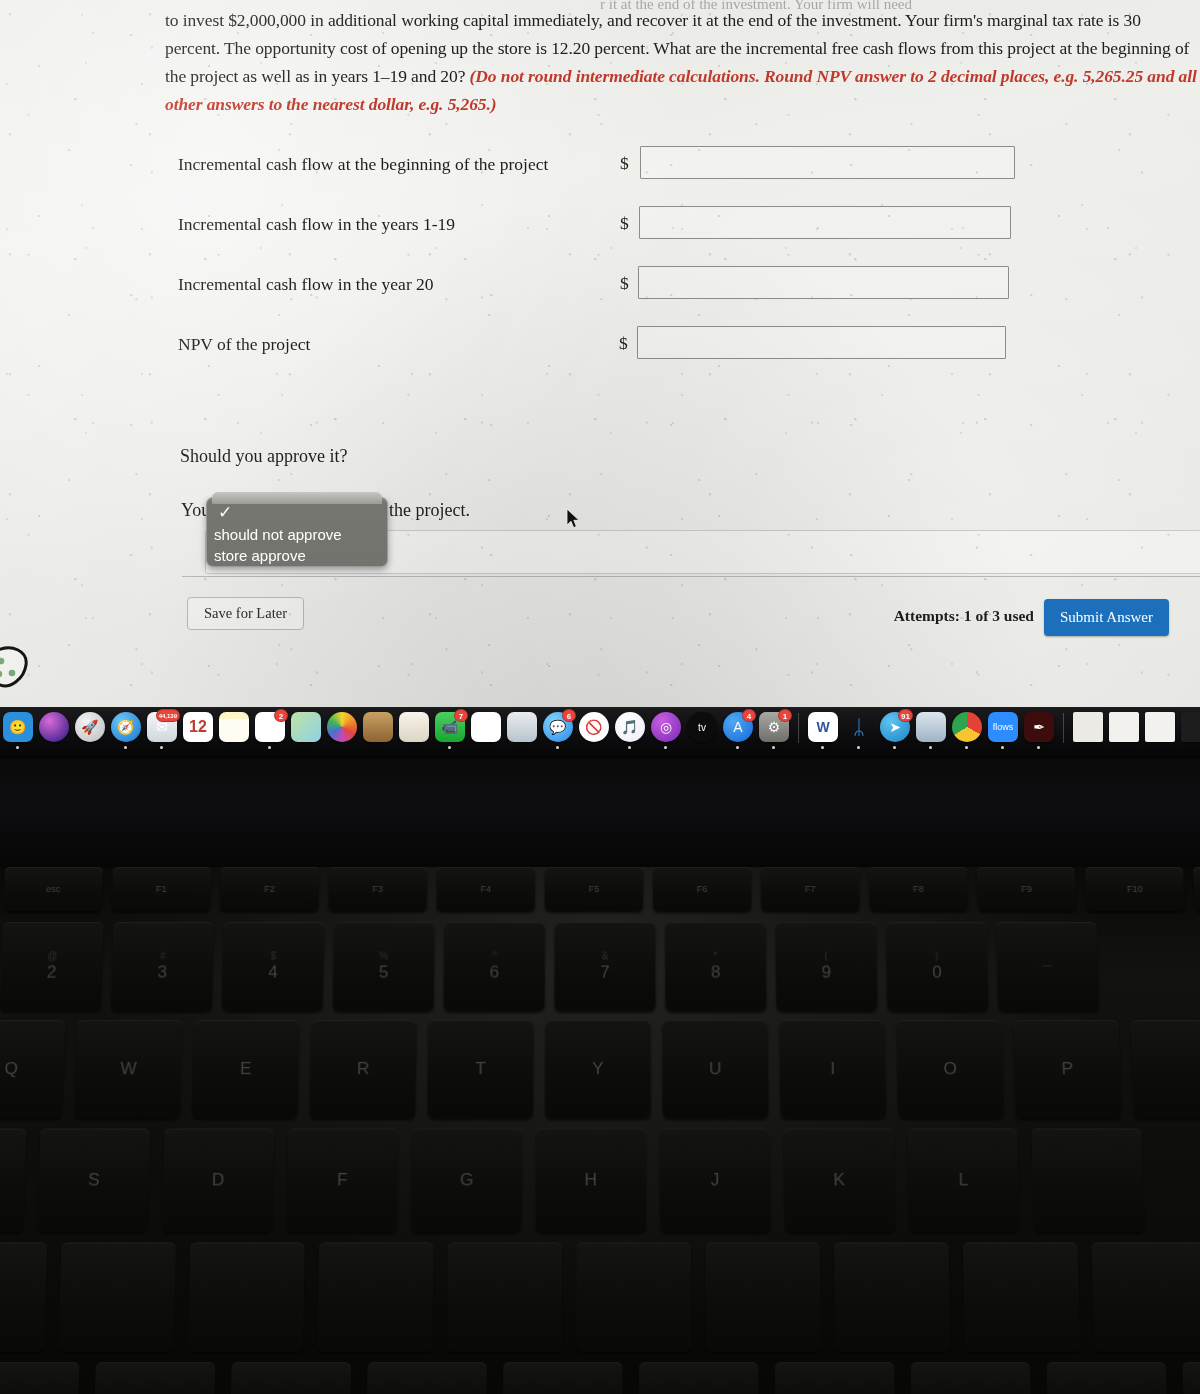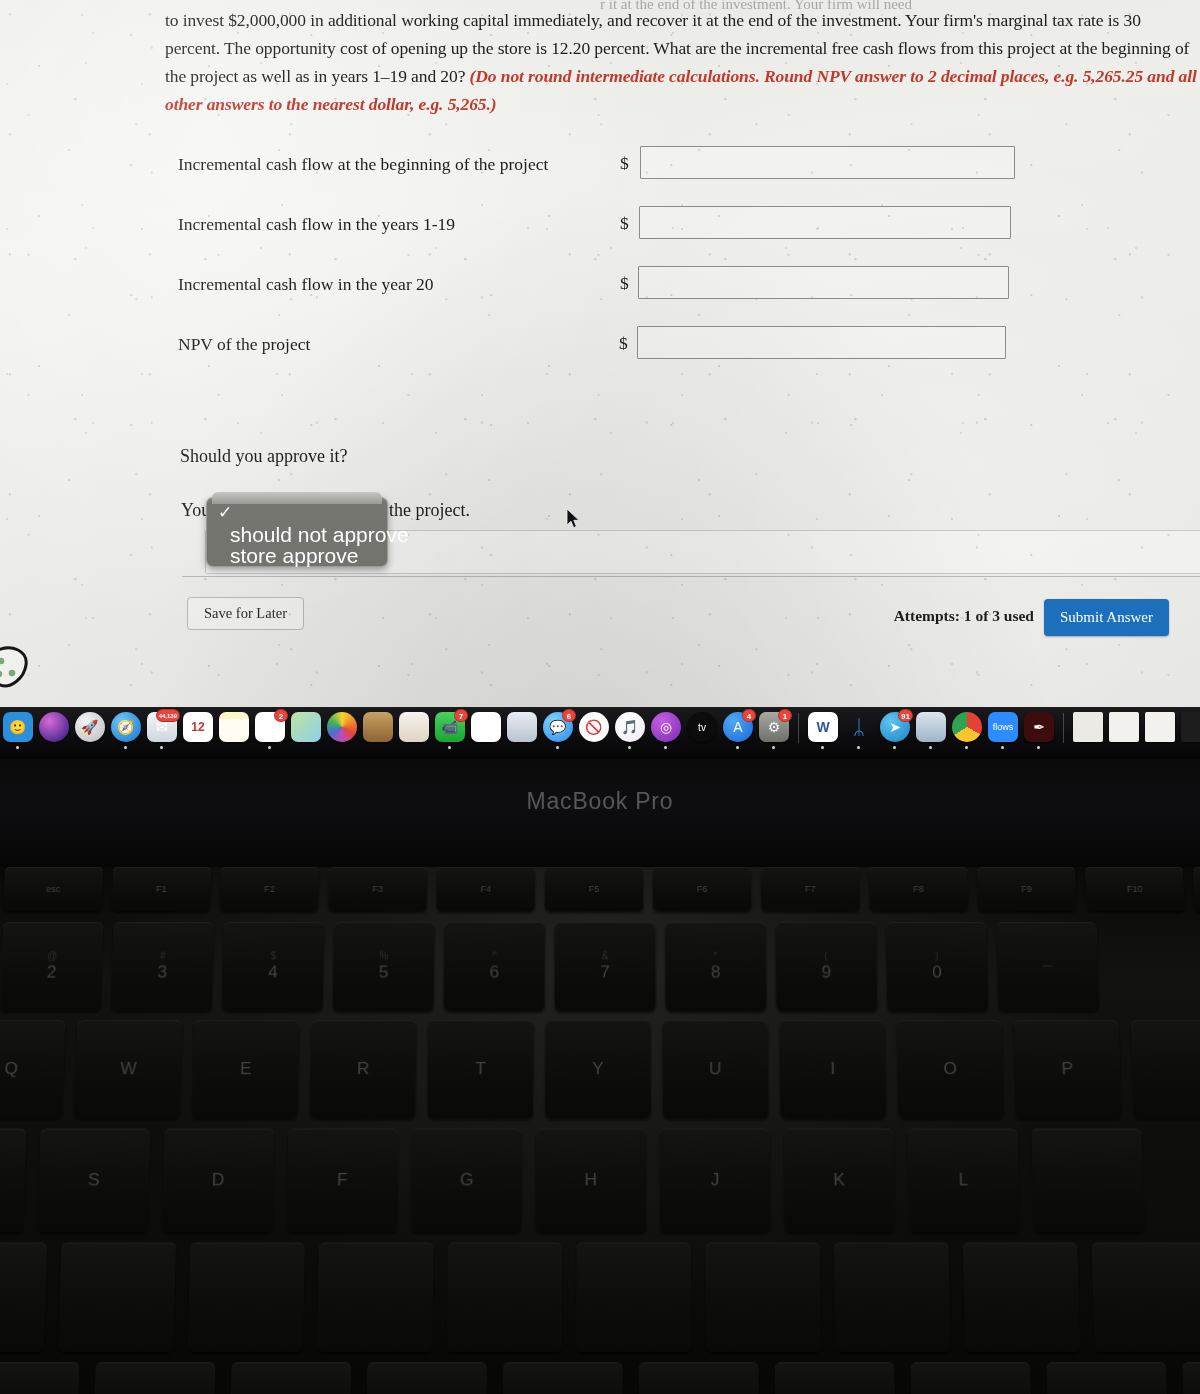--- a/index.html
+++ b/index.html
@@ -123,22 +123,22 @@
   .dropdown::before { 
     content:""; position:absolute; left:6px; top:-5px; right:6px; height:12px;
     background: linear-gradient(180deg,#c6c7c3,#9a9b96);
     border-radius:6px 6px 0 0; z-index:-1;
   }
   .dd-check {
     position:absolute; left:8px; top:6px; width:22px; height:20px;
     color:#fff; font-size:17px; line-height:20px; text-align:center;
   }
   .dd-item {
-    position:absolute; left:24px; height:21px; line-height:21px;
-    color:#fff; font-size:21px; white-space:nowrap;
+    position:absolute; left:8px; height:21px; line-height:21px;
+    color:#fff; font-size:15px; white-space:nowrap;
     font-family:"Liberation Sans", sans-serif;
   }
   .dd-item.i1 { top:27px; }
   .dd-item.i2 { top:48px; }
 
   
   .cursor { position:absolute; left:566px; top:508px; width:16px; height:22px; z-index:9; }
 
   
   .separator {
@@ -353,21 +353,21 @@
         <div class="dk">
           <div class="ico round" style="background: radial-gradient(circle at 35% 30%, rgb(111, 197, 245), rgb(21, 119, 210)); font-size: 14px;">🧭</div>
           <div class="dot"></div>
         </div>
         <div class="dk">
           <div class="ico" style="background: linear-gradient(rgb(244, 246, 248), rgb(207, 214, 221)); font-size: 14px;">✉</div>
           <div class="badge" style="font-size: 6px;">44,139</div>
           <div class="dot"></div>
         </div>
         <div class="dk">
-          <div class="ico" style="background: rgb(255, 255, 255); font-size: 12px; color: rgb(192, 57, 43); font-weight: bold;">12</div>
+          <div class="ico" style="background: rgb(255, 255, 255); font-size: 16px; color: rgb(192, 57, 43); font-weight: bold;">12</div>
         </div>
         <div class="dk">
           <div class="ico" style="background: linear-gradient(rgb(253, 246, 200) 0px, rgb(253, 246, 200) 22%, rgb(255, 253, 242) 22%);"></div>
         </div>
         <div class="dk">
           <div class="ico" style="background: rgb(255, 255, 255);"></div>
           <div class="badge">2</div>
           <div class="dot"></div>
         </div>
         <div class="dk">
@@ -462,21 +462,20 @@
         <div class="dk thumb">
           <div class="ico" style="background: rgb(242, 241, 237);"></div>
         </div>
         <div class="dk thumb">
           <div class="ico" style="background: rgb(29, 29, 29);"></div>
         </div>
       </div>
   </div>
 
   <div class="bezel"></div>
-  <div class="bezel-label">MacBook Pro</div>
 
   <div class="deck">
     <div class="deck-tilt" style="position:absolute;inset:0;">
       <div class="krow fn" id="krow-fn">
           <div class="key">
             <div class="main">esc</div>
           </div>
           <div class="key">
             <div class="main">F1</div>
           </div>

